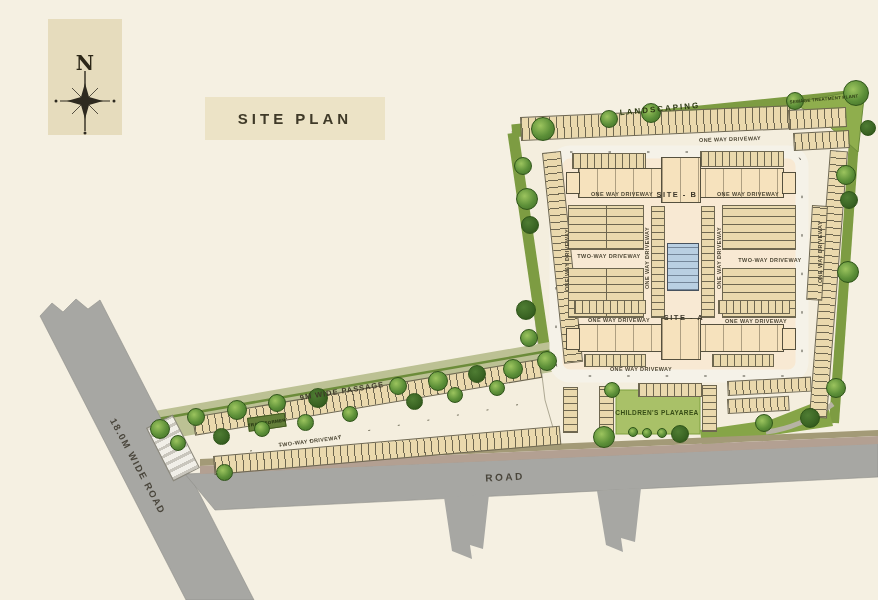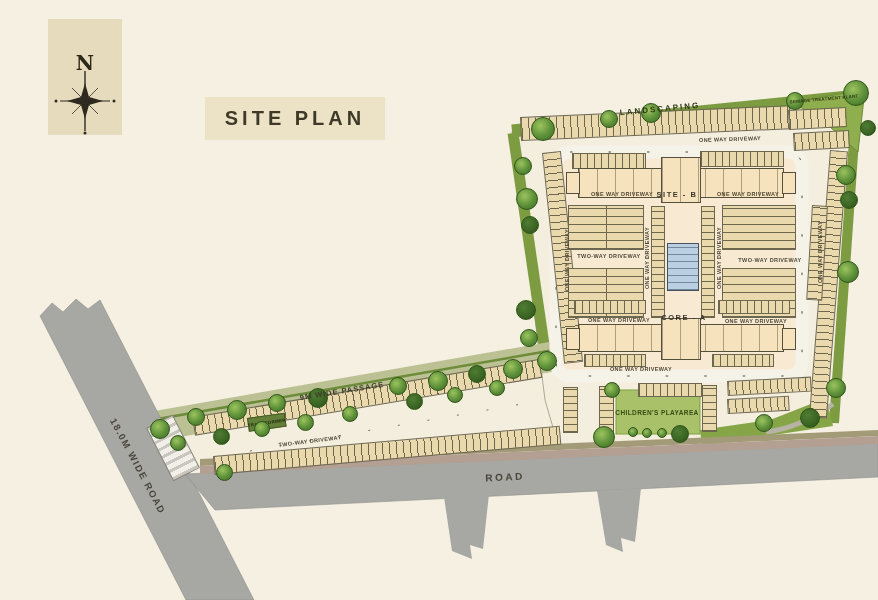--- a/index.html
+++ b/index.html
@@ -2,21 +2,21 @@
 <html><head>
 <meta charset="utf-8">
 <style>
   html,body{margin:0;padding:0;}
   body{font-family:"Liberation Sans",sans-serif;}
   #canvas{position:relative;width:878px;height:600px;background:#f5f0e2;overflow:hidden;}
   .panel{position:absolute;background:#e6dcbd;}
   #compass-box{left:48px;top:19px;width:74px;height:116px;}
   #title-box{left:205px;top:97px;width:180px;height:43px;background:#ece3c6;
     display:flex;align-items:center;justify-content:center;}
-  #title-box .t{font-size:20px;font-weight:bold;letter-spacing:4px;color:#3f3a28;}
+  #title-box .t{font-size:15px;font-weight:bold;letter-spacing:4px;color:#3f3a28;}
   #compass-n{position:absolute;left:37px;top:44px;transform:translate(-50%,-50%);
     font-family:"DejaVu Serif",serif;font-weight:bold;font-size:20px;color:#2c2718;}
   svg.base{position:absolute;left:0;top:0;}
   
   .st{position:absolute;border:1px solid #6e6750;box-sizing:border-box;transform-origin:left top;}
   .st-v{background:repeating-linear-gradient(90deg,#6e6750 0 1px,#ead9ad 1px 7px);}
   .st-h{background:repeating-linear-gradient(0deg,#6e6750 0 1px,#ead9ad 1px 7px);}
   .st-h2{background:
      linear-gradient(90deg,transparent 0 calc(50% - .5px),#6e6750 calc(50% - .5px) calc(50% + .5px),transparent calc(50% + .5px)),
      repeating-linear-gradient(0deg,#6e6750 0 1px,#ead9ad 1px 8px);}
@@ -192,21 +192,21 @@
   <span class="lbl drv" style="left:567px;top:260px;transform:translate(-50%,-50%) rotate(-90deg);">ONE WAY DRIVEWAY</span>
   <span class="lbl drv" style="left:820px;top:252px;transform:translate(-50%,-50%) rotate(-90deg);">ONE WAY DRIVEWAY</span>
   <span class="lbl drv" style="left:622px;top:194px;transform:translate(-50%,-50%);">ONE WAY DRIVEWAY</span>
   <span class="lbl core" style="left:677px;top:194px;transform:translate(-50%,-50%);">SITE - B</span>
   <span class="lbl drv" style="left:748px;top:194px;transform:translate(-50%,-50%);">ONE WAY DRIVEWAY</span>
   <span class="lbl drv" style="left:609px;top:256px;transform:translate(-50%,-50%);">TWO-WAY DRIVEWAY</span>
   <span class="lbl drv" style="left:770px;top:260px;transform:translate(-50%,-50%);">TWO-WAY DRIVEWAY</span>
   <span class="lbl drv" style="left:647px;top:258px;transform:translate(-50%,-50%) rotate(-90deg);">ONE WAY DRIVEWAY</span>
   <span class="lbl drv" style="left:719px;top:258px;transform:translate(-50%,-50%) rotate(-90deg);">ONE WAY DRIVEWAY</span>
   <span class="lbl drv" style="left:619px;top:320px;transform:translate(-50%,-50%);">ONE WAY DRIVEWAY</span>
-  <span class="lbl core" style="left:684px;top:317px;transform:translate(-50%,-50%);">CORE - A</span>
+  <span class="lbl core" style="left:684px;top:317px;transform:translate(-50%,-50%);">SITE - A</span>
   <span class="lbl drv" style="left:756px;top:321px;transform:translate(-50%,-50%);">ONE WAY DRIVEWAY</span>
   <span class="lbl drv" style="left:641px;top:369px;transform:translate(-50%,-50%);">ONE WAY DRIVEWAY</span>
 
   <span class="lbl" style="left:657px;top:412px;font-size:6.5px;letter-spacing:.4px;color:#374d16;transform:translate(-50%,-50%);">CHILDREN'S PLAYAREA</span>
 
   <span class="lbl" style="left:342px;top:391px;font-size:7.5px;letter-spacing:1px;color:#3e3a28;transform:translate(-50%,-50%) rotate(-9deg);">9M WIDE PASSAGE</span>
   <span class="lbl drv" style="left:310px;top:441px;transform:translate(-50%,-50%) rotate(-7deg);">TWO-WAY DRIVEWAY</span>
 
   <span class="lbl" style="left:138px;top:466px;font-size:9.5px;letter-spacing:1.5px;color:#4a463c;transform:translate(-50%,-50%) rotate(62deg);">18.0M WIDE ROAD</span>
   <span class="lbl" style="left:505px;top:477px;font-size:10px;letter-spacing:2.5px;color:#4a463c;transform:translate(-50%,-50%) rotate(-3deg);">ROAD</span>

